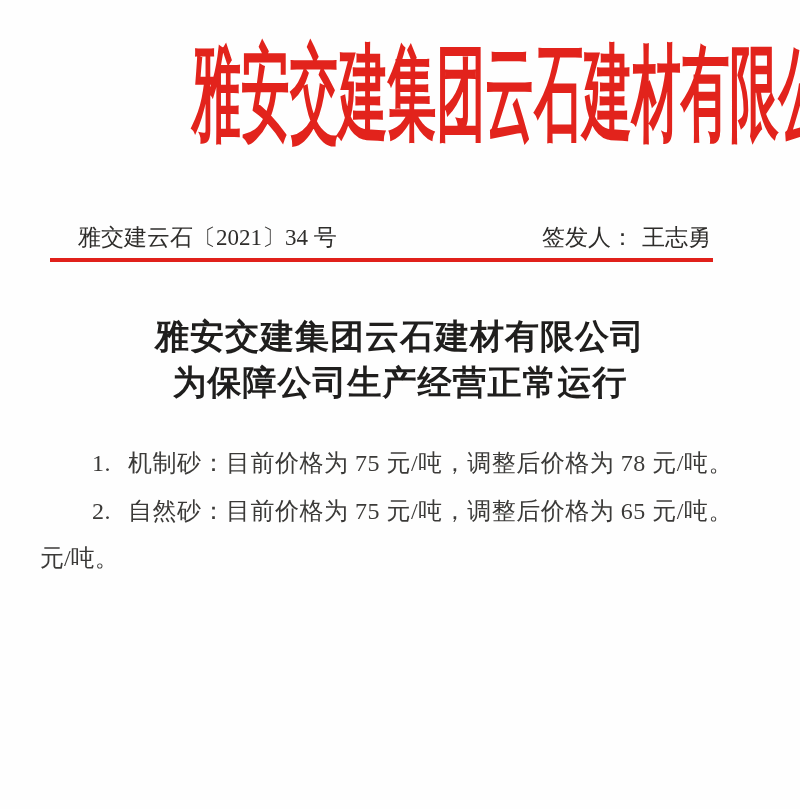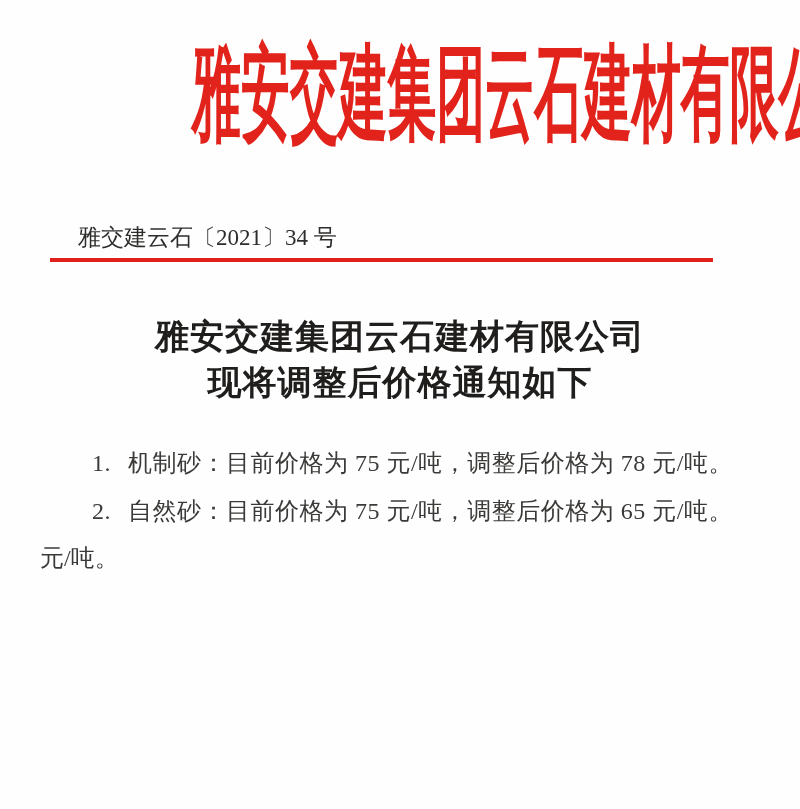--- a/index.html
+++ b/index.html
@@ -101,27 +101,30 @@
 </style>
 </head>
 <body>
 
 <div class="page">
 
   <div class="masthead">雅安交建集团云石建材有限公司</div>
 
   <div class="doc-meta">
     <span class="doc-number">雅交建云石〔2021〕34 号</span>
+    <span class="issuer">
+      <span>签发人：</span><span class="issuer-name">王志勇</span>
+    </span>
   </div>
 
   <div class="red-rule"></div>
 
   <div class="doc-title">
     <div>雅安交建集团云石建材有限公司</div>
-    <div>现将调整后价格通知如下</div>
+    <div>为保障公司生产经营正常运行</div>
   </div>
 
   <div class="body-text">
 
 
     <p class="item"><span class="num">1.</span><span>机制砂：目前价格为 75 元/吨，调整后价格为 78 元/吨。</span></p>
 
     <p class="item"><span class="num">2.</span><span>自然砂：目前价格为 75 元/吨，调整后价格为 65 元/吨。</span></p>
 
 

